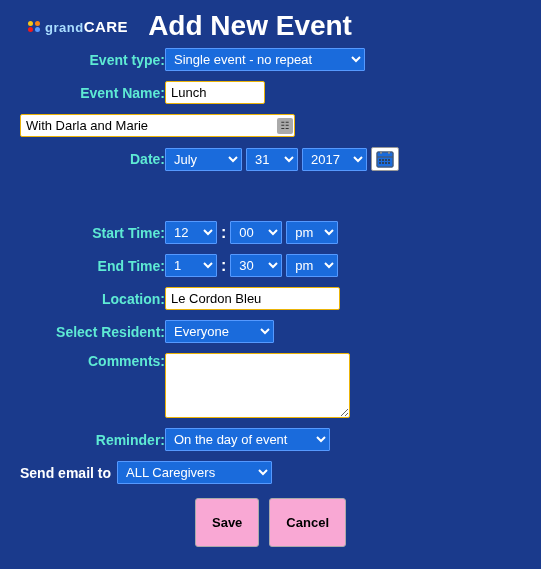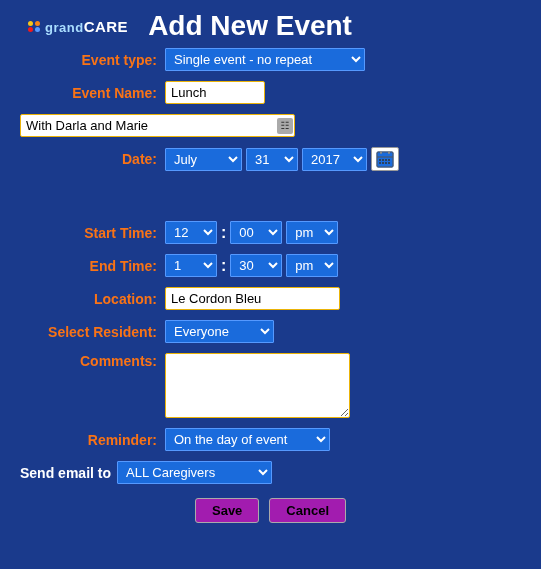--- a/index.html
+++ b/index.html
@@ -75,24 +75,23 @@
       margin-bottom: 10px;
     }
 
     .form-row.top-align {
       align-items: flex-start;
     }
 
     .label {
       font-size: 14px;
       font-weight: bold;
-      color: #f97316;
+      color: #5eead4;
       text-align: right;
       min-width: 145px;
-      padding-right: 8px;
     }
 
     select {
       background: #1a6bdc;
       color: #fff;
       border: 1px solid #5599ff;
       border-radius: 1px;
       padding: 2px 4px;
       font-size: 13px;
       cursor: pointer;
@@ -212,27 +211,27 @@
     }
 
     .buttons-row {
       display: flex;
       justify-content: center;
       gap: 10px;
       margin-top: 12px;
     }
 
     button {
-      padding: 4px 16px;
+      padding: 16px 16px;
       font-size: 13px;
       font-weight: bold;
       border: 1px solid #aaa;
       border-radius: 3px;
       cursor: pointer;
-      background: #a21caf;
+      background: #f9a8d4;
       color: #000;
     }
 
     .send-email-row {
       display: flex;
       align-items: center;
       gap: 6px;
       margin-bottom: 14px;
     }
 

